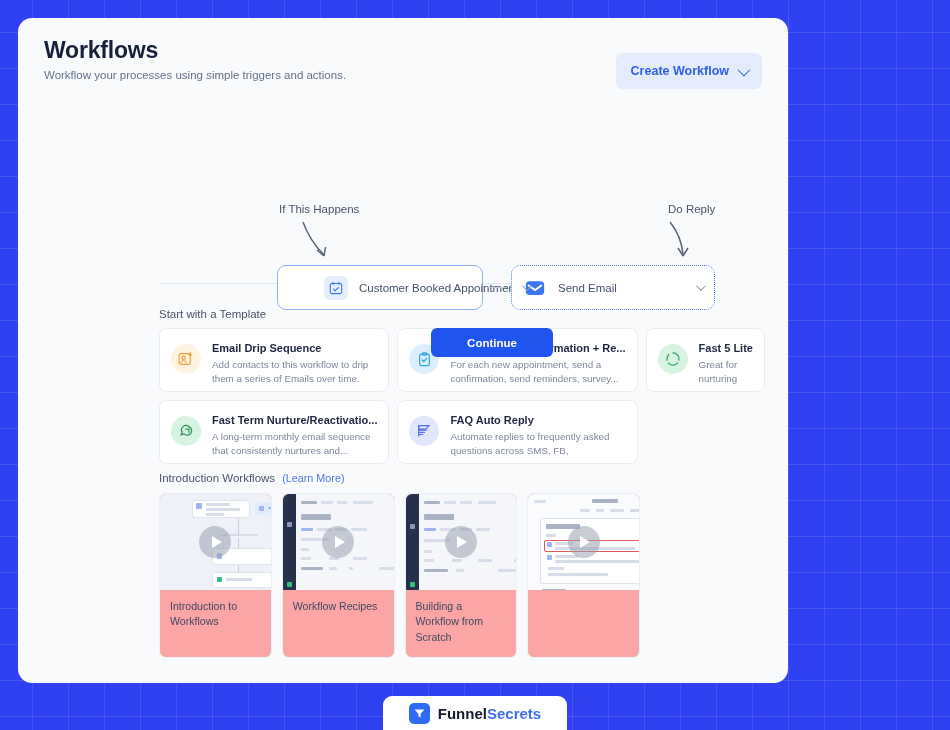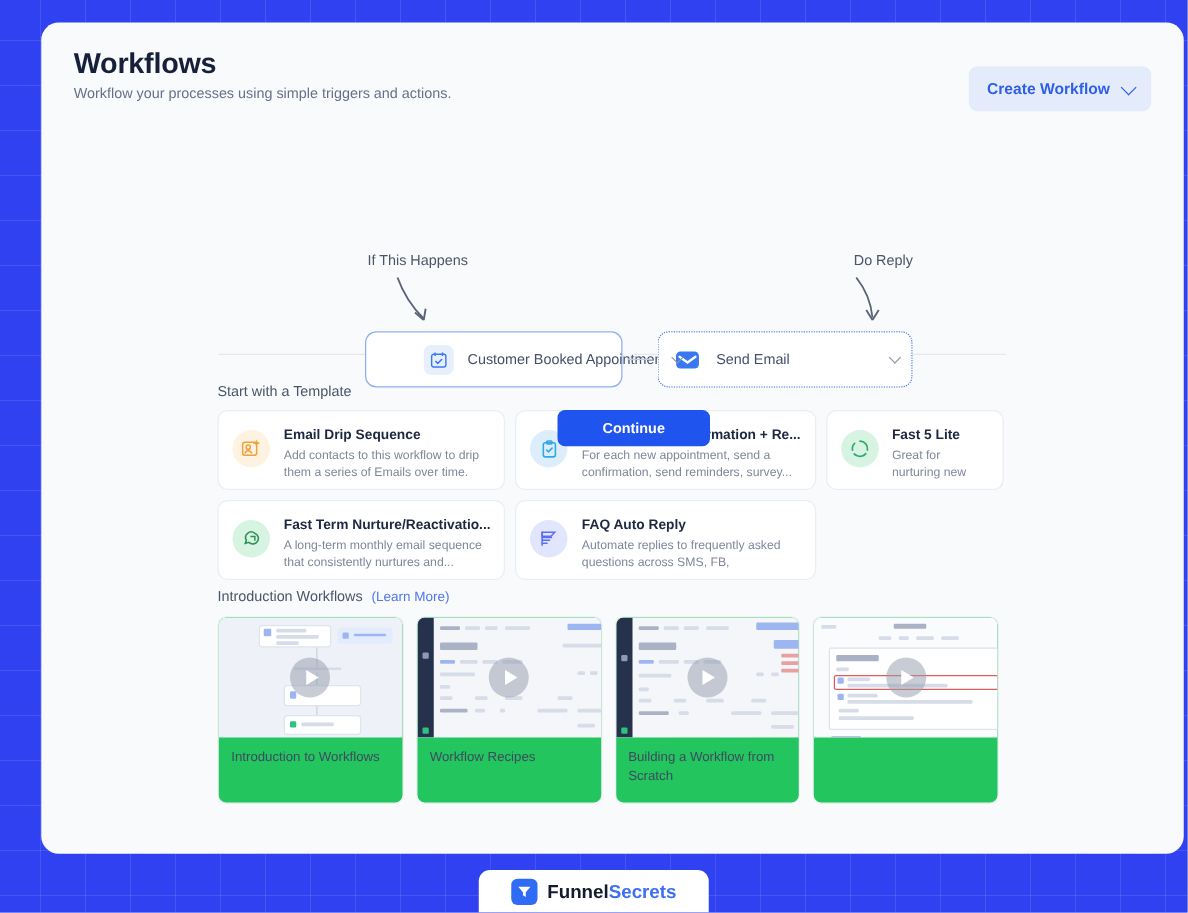--- a/index.html
+++ b/index.html
@@ -21,23 +21,23 @@
     background-image:
       linear-gradient(to right, rgba(255,255,255,0.11) 1px, transparent 1px),
       linear-gradient(to bottom, rgba(255,255,255,0.11) 1px, transparent 1px);
     background-size: 36px 36px;
     background-position: -4px -4px;
   }
 
   
   #app-panel {
     position: absolute;
-    left: 33px;
+    left: 18px;
     top: 18px;
-    width: 914px;
+    width: 770px;
     height: 665px;
     background: #f8fafc;
     border-radius: 14px;
     overflow: hidden;
   }
 
   
   .header {
     padding: 18px 26px 0 26px;
     display: flex;
@@ -243,21 +243,21 @@
   .uw-title { font-size: 11.5px; color: #4a5568; }
   .uw-learn { font-size: 10.8px; color: #5076ea; cursor: pointer; }
 
   .vid-grid {
     margin: 0 148px 0 141px;
     display: grid;
     grid-template-columns: repeat(4, 1fr);
     gap: 10px;
   }
   .vid-card {
-    background: #22c55e;
+    background: #fca5a5;
     border: 1px solid #eceff5;
     border-radius: 7px;
     overflow: hidden;
     cursor: pointer;
   }
   .vid-thumb {
     position: relative;
     height: 96px;
     overflow: hidden;
     background: #eef1f8;

